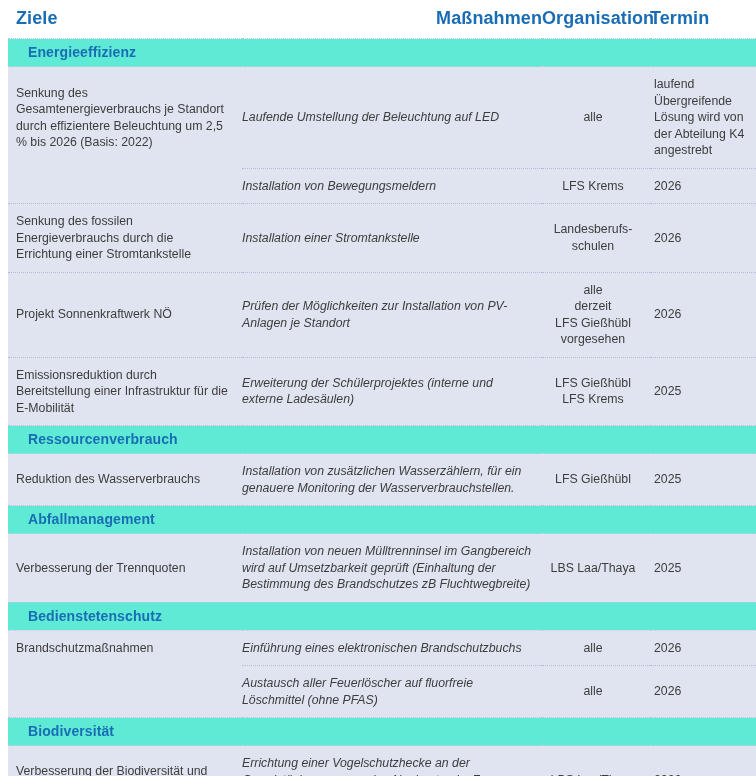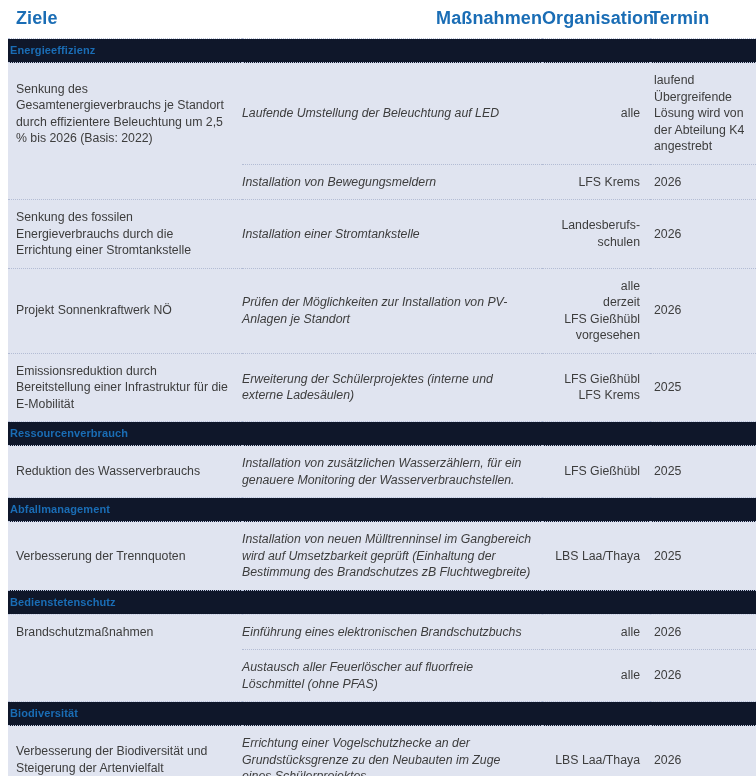--- a/index.html
+++ b/index.html
@@ -44,25 +44,25 @@
     vertical-align: bottom;
     letter-spacing: 0.1px;
   }
   th.h-ziele        { text-align: left;  padding-left: 8px; }
   th.h-massnahmen   { text-align: right;  padding-left: 0px; }
   th.h-organisation { text-align: right; padding-right: 10px; }
   th.h-termin       { text-align: left; padding-right: 8px; }
 
   
   tr.section-row > td {
-    background: #0f172a;
+    background: #5eead4;
     color: #1a6db5;
-    font-size: 11px;
+    font-size: 14px;
     font-weight: bold;
-    padding: 5px 0 6px 2px;
+    padding: 5px 0 6px 20px;
     border-top: 1px dotted #b9c3dc;
     border-bottom: 1px dotted #c6cee3;
     letter-spacing: 0.1px;
   }
 
   
   tr.data-row > td {
     background: #e0e4f0;
     color: #3d3d3d;
     font-size: 12.3px;
@@ -74,21 +74,21 @@
     text-align: left;
     padding: 9px 10px 9px 8px;
     margin-left: 16px;
   }
   td.cell-massnahmen {
     text-align: left;
     padding: 9px 10px 9px 0px;
     font-style: italic;
   }
   td.cell-organisation {
-    text-align: right;
+    text-align: center;
     padding: 9px 10px 9px 4px;
   }
   td.cell-termin {
     text-align: left;
     padding: 9px 8px 9px 4px;
   }
 
   
   tr.sep-full > td {
     border-top: 1px dotted #b3bcd4;

